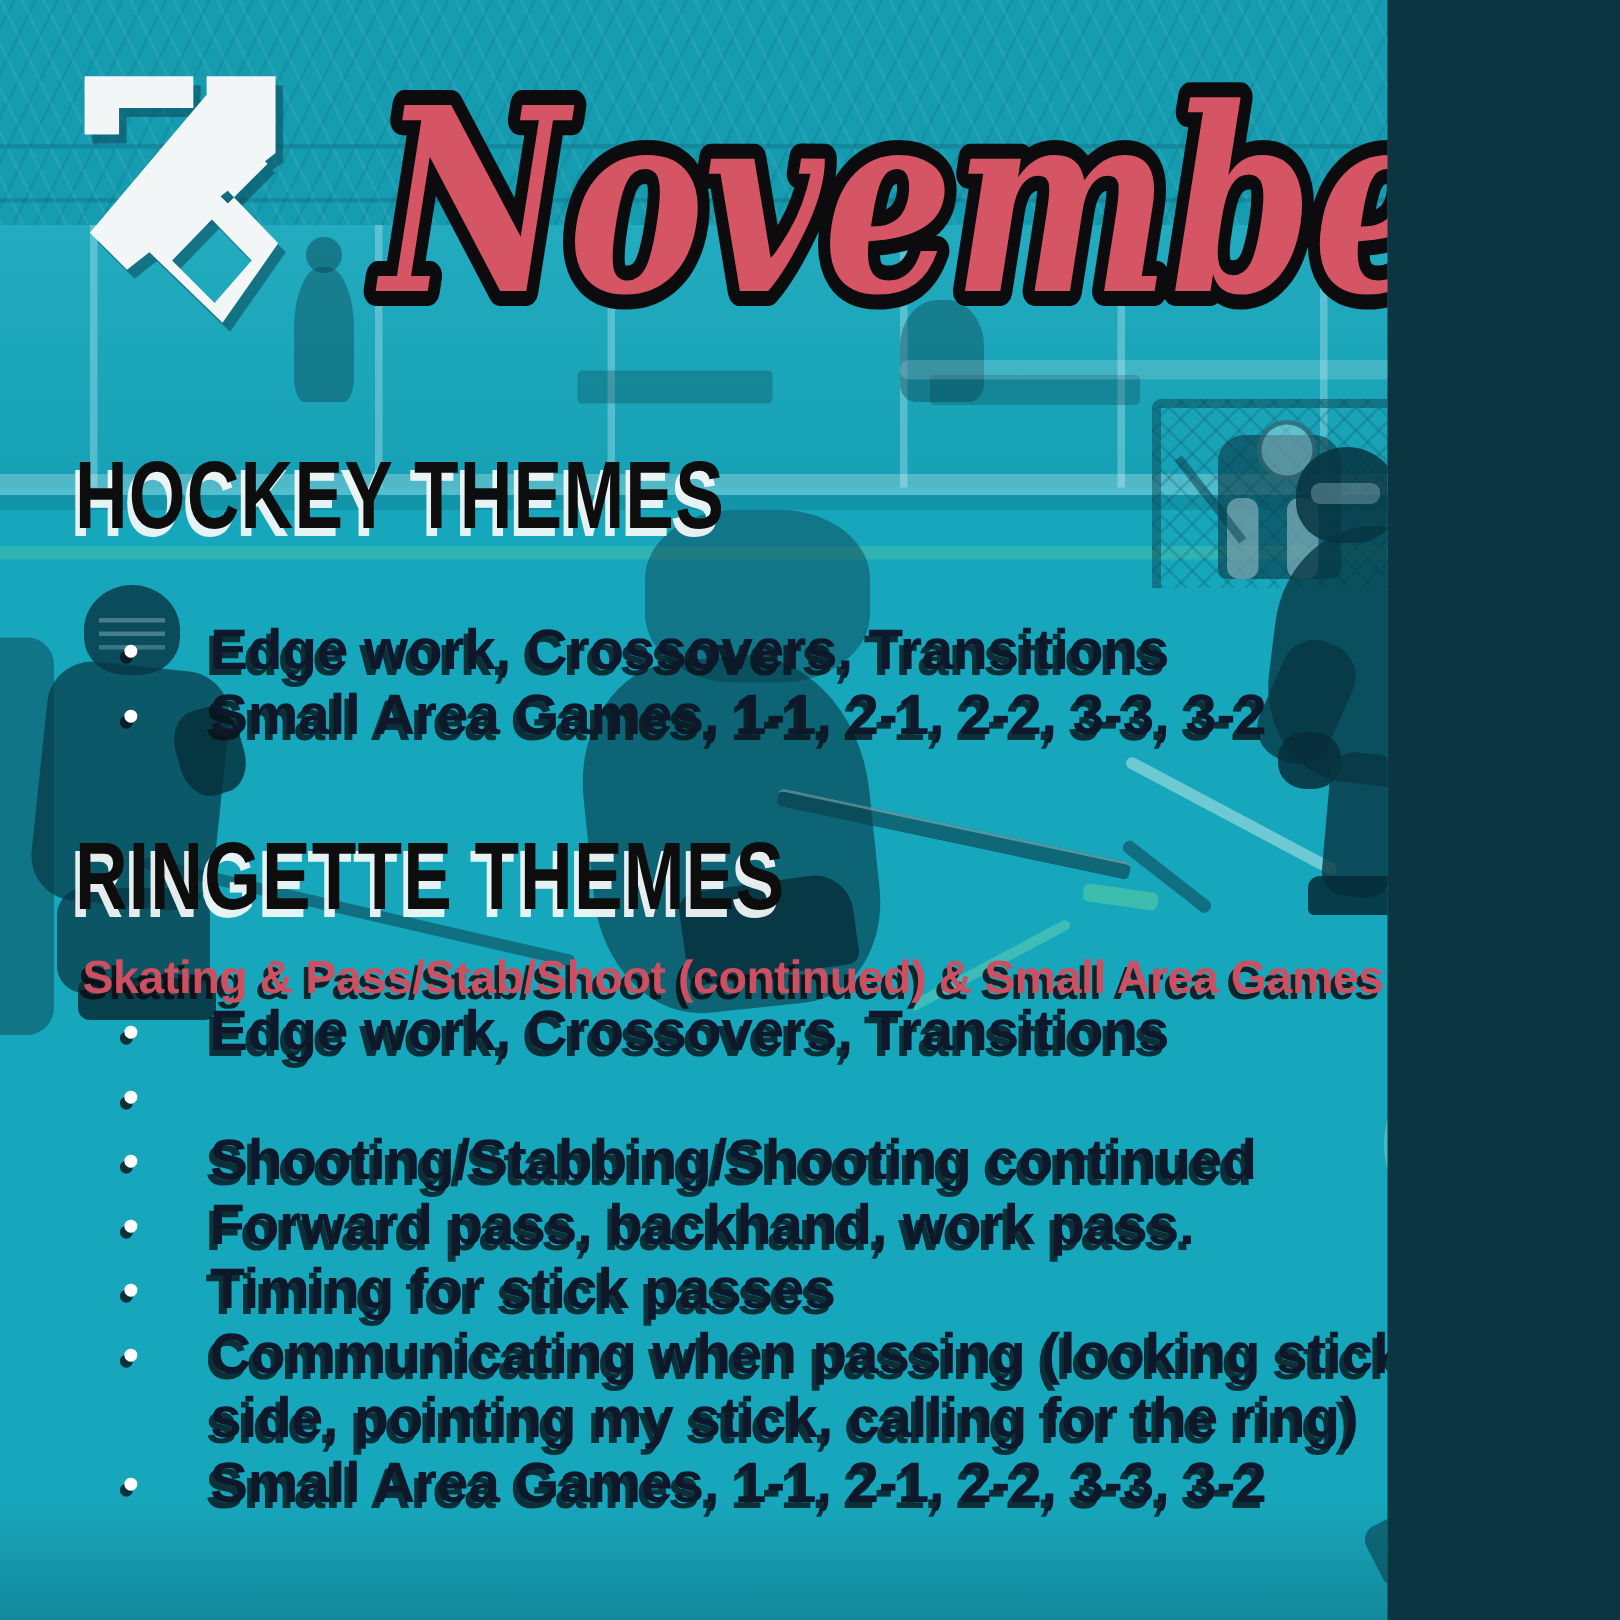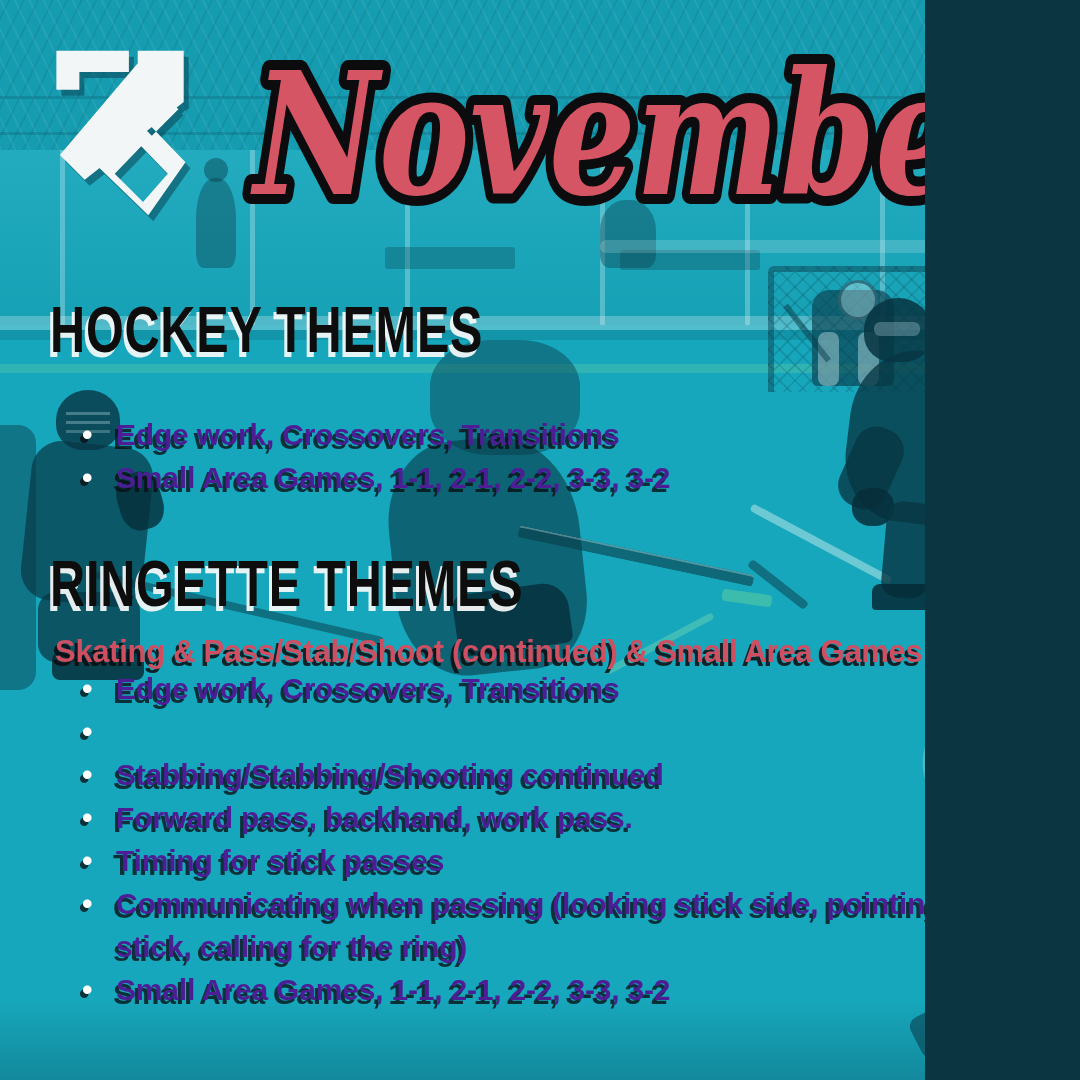--- a/index.html
+++ b/index.html
@@ -88,22 +88,22 @@
     text-shadow:-4px 5px 0 rgba(248,250,250,.92);
   }
   .subhead{
     color:#cd4f61;font-weight:700;font-size:31px;line-height:1.1;letter-spacing:-.3px;white-space:nowrap;
     text-shadow:-3px 4px 0 rgba(12,12,14,.85);
   }
   .blist{display:flex;flex-direction:column;}
   .brow{display:flex;align-items:flex-start;}
   .dot{width:34px;flex:0 0 34px;color:#fff;font-weight:700;font-size:30px;line-height:43px;
     text-shadow:-3px 4px 0 rgba(8,14,18,.78);}
-  .btxt{color:#4c1d95;font-weight:700;font-size:30px;line-height:43px;letter-spacing:-.2px;
-    text-shadow:-3px 4px 0 rgba(8,14,18,.78);}
+  .btxt{color:#0f172a;font-weight:700;font-size:38px;line-height:43px;letter-spacing:-.2px;
+    text-shadow:-3px 4px 0 rgba(8,14,18,.78);margin-left:24px;}
   .sr{position:absolute;width:1px;height:1px;overflow:hidden;clip:rect(0 0 0 0);white-space:nowrap;}
 </style>
 </head>
 <body>
 
 <div class="canvas">
 
   <div class="bg">
     <div class="abs netting"></div>
     <div class="abs cable" style="top:96px"></div>
@@ -205,21 +205,21 @@
   <div class="abs blist" style="left:82px;top:667px;width:930px">
     <div class="brow">
       <span class="dot">•</span>
       <span class="btxt">Edge work, Crossovers, Transitions</span>
     </div>
     <div class="brow">
       <span class="dot">•</span>
     </div>
     <div class="brow">
       <span class="dot">•</span>
-      <span class="btxt">Stabbing/Stabbing/Shooting continued</span>
+      <span class="btxt">Shooting/Stabbing/Shooting continued</span>
     </div>
     <div class="brow">
       <span class="dot">•</span>
       <span class="btxt">Forward pass, backhand, work pass.</span>
     </div>
     <div class="brow">
       <span class="dot">•</span>
       <span class="btxt">Timing for stick passes</span>
     </div>
     <div class="brow">

